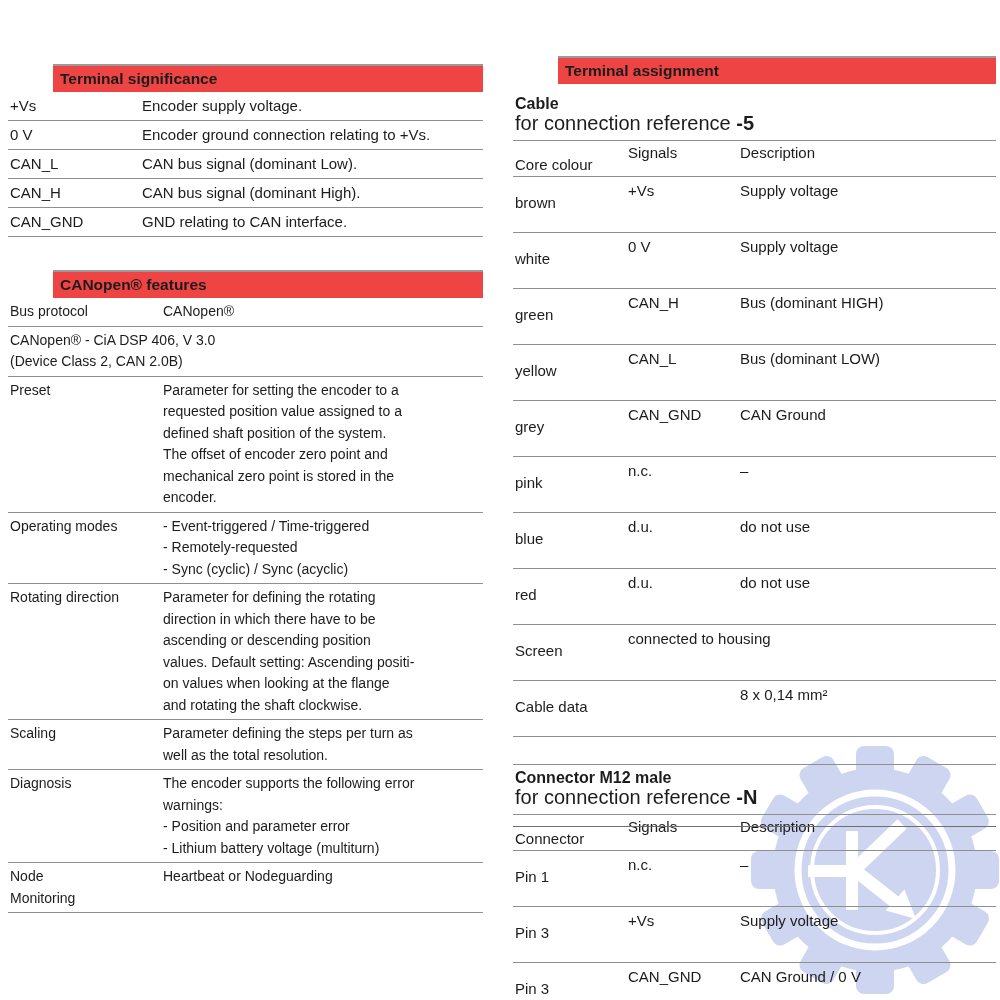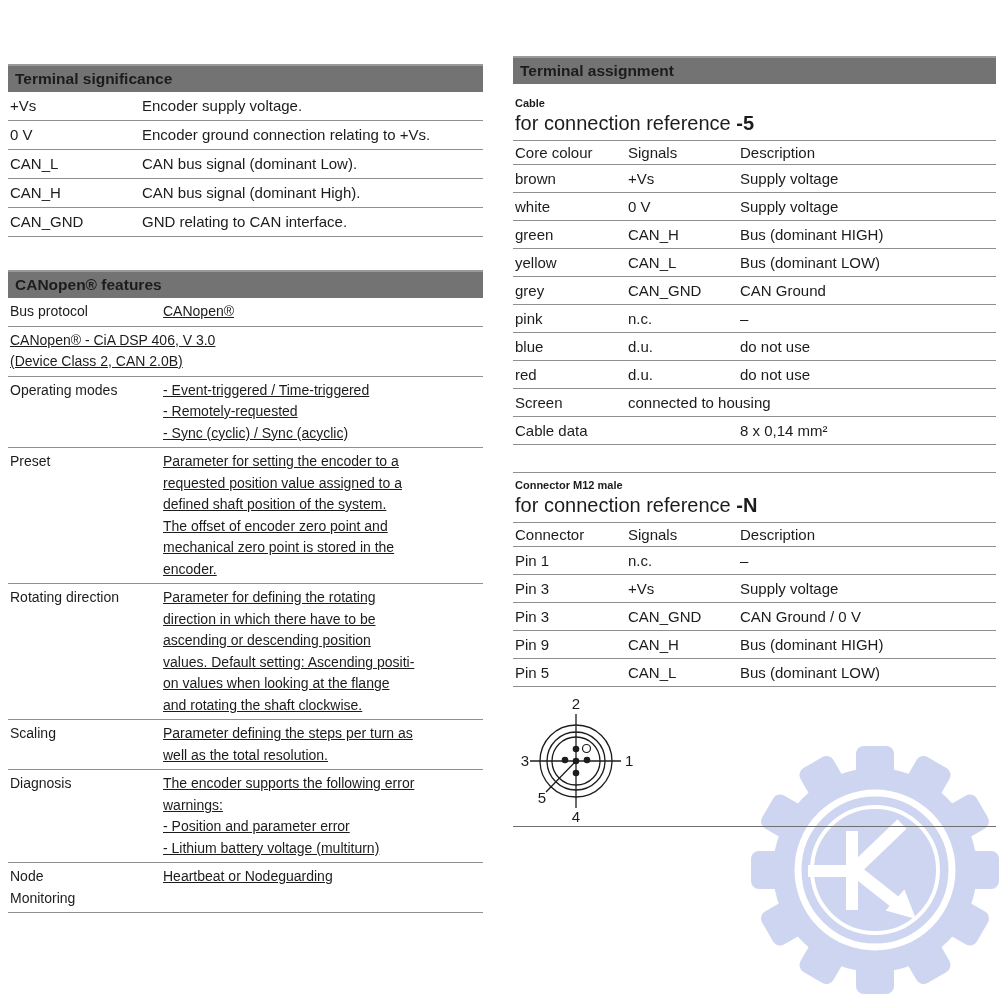--- a/index.html
+++ b/index.html
@@ -5,46 +5,47 @@
   html, body { margin:0; padding:0; }
   body {
     width:1000px; height:1000px; background:#ffffff;
     font-family:"Liberation Sans", sans-serif; color:#1c1c1c;
     position:relative; overflow:hidden;
   }
   .col-left  { position:absolute; left:8px;   top:64px; width:475px; }
   .col-right { position:absolute; left:513px; top:56px; width:483px; }
 
   .bar {
-    background:#737373; border-top:2px solid #9a9a9a;
+    background:#ef4444; border-top:2px solid #9a9a9a;
     font-weight:bold; font-size:15.5px; line-height:19px;
     padding:3px 7px 4px 7px;
+    margin-left:45px;
   }
   .bar.second { margin-top:33px; }
 
   
   .t1-row { display:flex; border-bottom:1px solid #8f8f8f;
             font-size:15px; line-height:21px; padding:3px 2px 4px; }
   .t1-term { width:132px; flex:none; }
   .t1-desc { flex:1; }
 
   
   .t2-row { display:flex; border-bottom:1px solid #8f8f8f;
             font-size:14px; line-height:21.5px; padding:3px 2px 3px; }
   .t2-term { width:153px; flex:none; white-space:pre-line; }
-  .t2-desc { flex:1; white-space:pre-line;text-decoration:underline; }
+  .t2-desc { flex:1; white-space:pre-line; }
 
   
-  .sub-heading { font-weight:bold; font-size:11px; margin:10px 0 0 2px; line-height:19px; }
+  .sub-heading { font-weight:bold; font-size:16px; margin:10px 0 0 2px; line-height:19px; }
   .sub-line    { font-size:20px; margin:1px 0 7px 2px; line-height:19px; }
   .rt-table { border-top:1px solid #8f8f8f; }
   .rt-row  { display:flex; border-bottom:1px solid #8f8f8f;
-             font-size:15px; line-height:21px; padding:3px 2px 3px; }
+             font-size:15px; line-height:21px; padding:3px 2px 19px; }
   .rt-row.hdr { padding:1px 2px 1px; }
-  .c1 { width:113px; flex:none; }
+  .c1 { width:113px; flex:none;margin-top:12px; }
   .c2 { width:112px; flex:none; }
   .c3 { flex:1; }
   .span2 { flex:1; }
 
   .sect2 { border-top:1px solid #8f8f8f; margin-top:27px; padding-top:3px; }
   .sect2 .sub-heading { margin-top:0; }
 
   .pin-svg { display:block; margin-top:4px; }
 
   .hrule { position:absolute; left:513px; top:826px; width:483px;
@@ -113,33 +114,33 @@
   <div>
     <div class="t2-row">
       <span class="t2-term">Bus protocol</span>
       <span class="t2-desc">CANopen®</span>
     </div>
     <div class="t2-row">
       <span class="t2-desc">CANopen® - CiA DSP 406, V 3.0
 (Device Class 2, CAN 2.0B)</span>
     </div>
     <div class="t2-row">
-      <span class="t2-term">Operating modes</span>
-      <span class="t2-desc">- Event-triggered / Time-triggered
-- Remotely-requested
-- Sync (cyclic) / Sync (acyclic)</span>
-    </div>
-    <div class="t2-row">
       <span class="t2-term">Preset</span>
       <span class="t2-desc">Parameter for setting the encoder to a
 requested position value assigned to a
 defined shaft position of the system.
 The offset of encoder zero point and
 mechanical zero point is stored in the
 encoder.</span>
+    </div>
+    <div class="t2-row">
+      <span class="t2-term">Operating modes</span>
+      <span class="t2-desc">- Event-triggered / Time-triggered
+- Remotely-requested
+- Sync (cyclic) / Sync (acyclic)</span>
     </div>
     <div class="t2-row">
       <span class="t2-term">Rotating direction</span>
       <span class="t2-desc">Parameter for defining the rotating
 direction in which there have to be
 ascending or descending position
 values. Default setting: Ascending positi-
 on values when looking at the flange
 and rotating the shaft clockwise.</span>
     </div>

